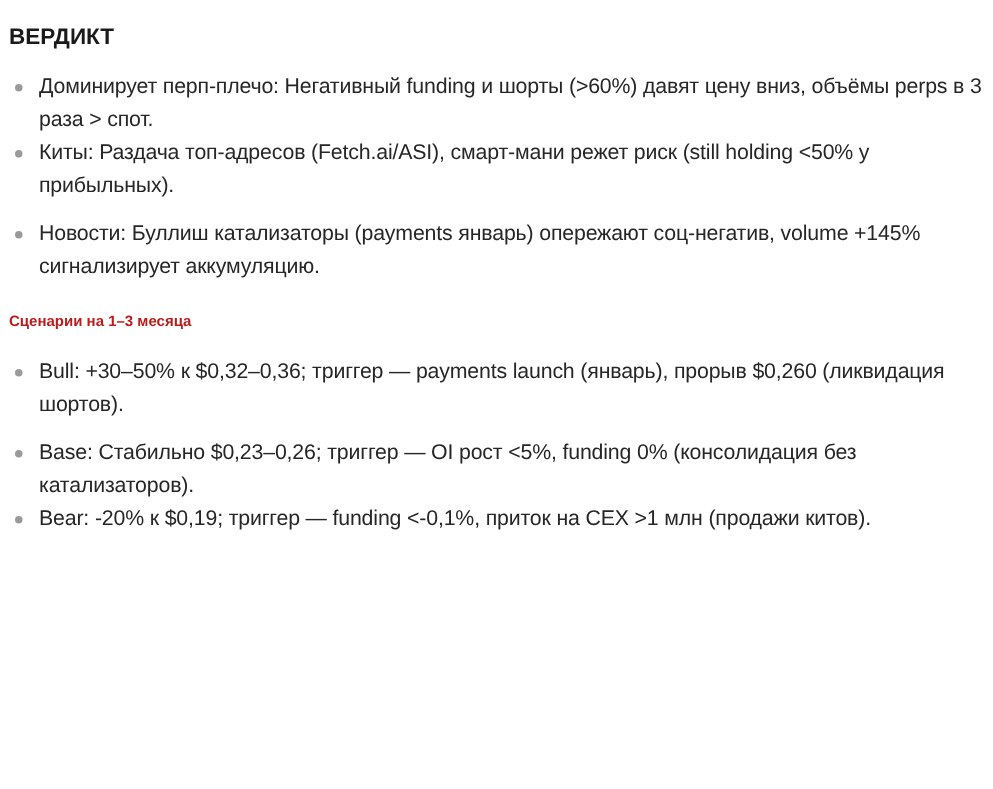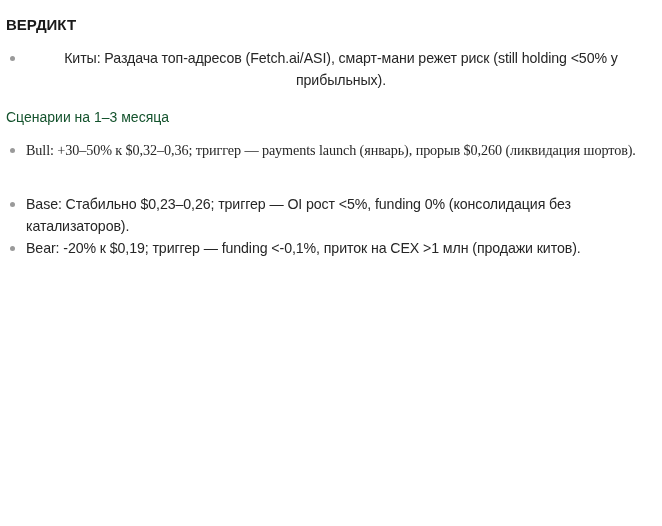--- a/index.html
+++ b/index.html
@@ -21,24 +21,24 @@
   h2.heading {
     font-size: 15px;
     font-weight: bold;
     margin: 0;
     padding-top: 15px;
     height: 20px;
     line-height: 20px;
     color: #1a1a1a;
   }
   h3.subheading {
-    font-size: 14px;
-    font-weight: normal;
+    font-size: 10px;
+    font-weight: bold;
     margin: 0;
-    color: #14532d;
+    color: #b91c1c;
     line-height: 20px;
   }
   ul.list {
     list-style: none;
     margin: 0;
     padding: 0;
   }
   ul.list li {
     position: relative;
     padding-left: 20px;
@@ -57,23 +57,25 @@
     background: #9a9a9a;
   }
 </style>
 </head>
 <body>
 
 <div class="doc">
   <h2 class="heading">ВЕРДИКТ</h2>
 
   <ul class="list" style="margin-top:12px;">
-    <li style="margin-top:10px;height:44px;text-align:center;"><span class="bullet"></span><span>Киты: Раздача топ-адресов (Fetch.ai/ASI), смарт-мани режет риск (still holding &lt;50% у прибыльных).</span></li>
+    <li style="height:44px;"><span class="bullet"></span><span>Доминирует перп-плечо: Негативный funding и шорты (&gt;60%) давят цену вниз, объёмы perps в 3 раза &gt; спот.</span></li>
+    <li style="margin-top:0;height:44px;"><span class="bullet"></span><span>Киты: Раздача топ-адресов (Fetch.ai/ASI), смарт-мани режет риск (still holding &lt;50% у прибыльных).</span></li>
+    <li style="margin-top:10px;height:44px;"><span class="bullet"></span><span>Новости: Буллиш катализаторы (payments январь) опережают соц-негатив, volume +145% сигнализирует аккумуляцию.</span></li>
   </ul>
 
   <h3 class="subheading" style="margin-top:16px;">Сценарии на 1–3 месяца</h3>
 
   <ul class="list" style="margin-top:12px;">
-    <li style="height:44px;font-family:Liberation Serif, serif;"><span class="bullet"></span><span>Bull: +30–50% к $0,32–0,36; триггер — payments launch (январь), прорыв $0,260 (ликвидация шортов).</span></li>
+    <li style="height:44px;"><span class="bullet"></span><span>Bull: +30–50% к $0,32–0,36; триггер — payments launch (январь), прорыв $0,260 (ликвидация шортов).</span></li>
     <li style="margin-top:10px;height:44px;"><span class="bullet"></span><span>Base: Стабильно $0,23–0,26; триггер — OI рост &lt;5%, funding 0% (консолидация без катализаторов).</span></li>
     <li style="margin-top:0;height:22px;"><span class="bullet"></span><span>Bear: -20% к $0,19; триггер — funding &lt;-0,1%, приток на CEX &gt;1 млн (продажи китов).</span></li>
   </ul>
 </div>
 
 </body></html>

